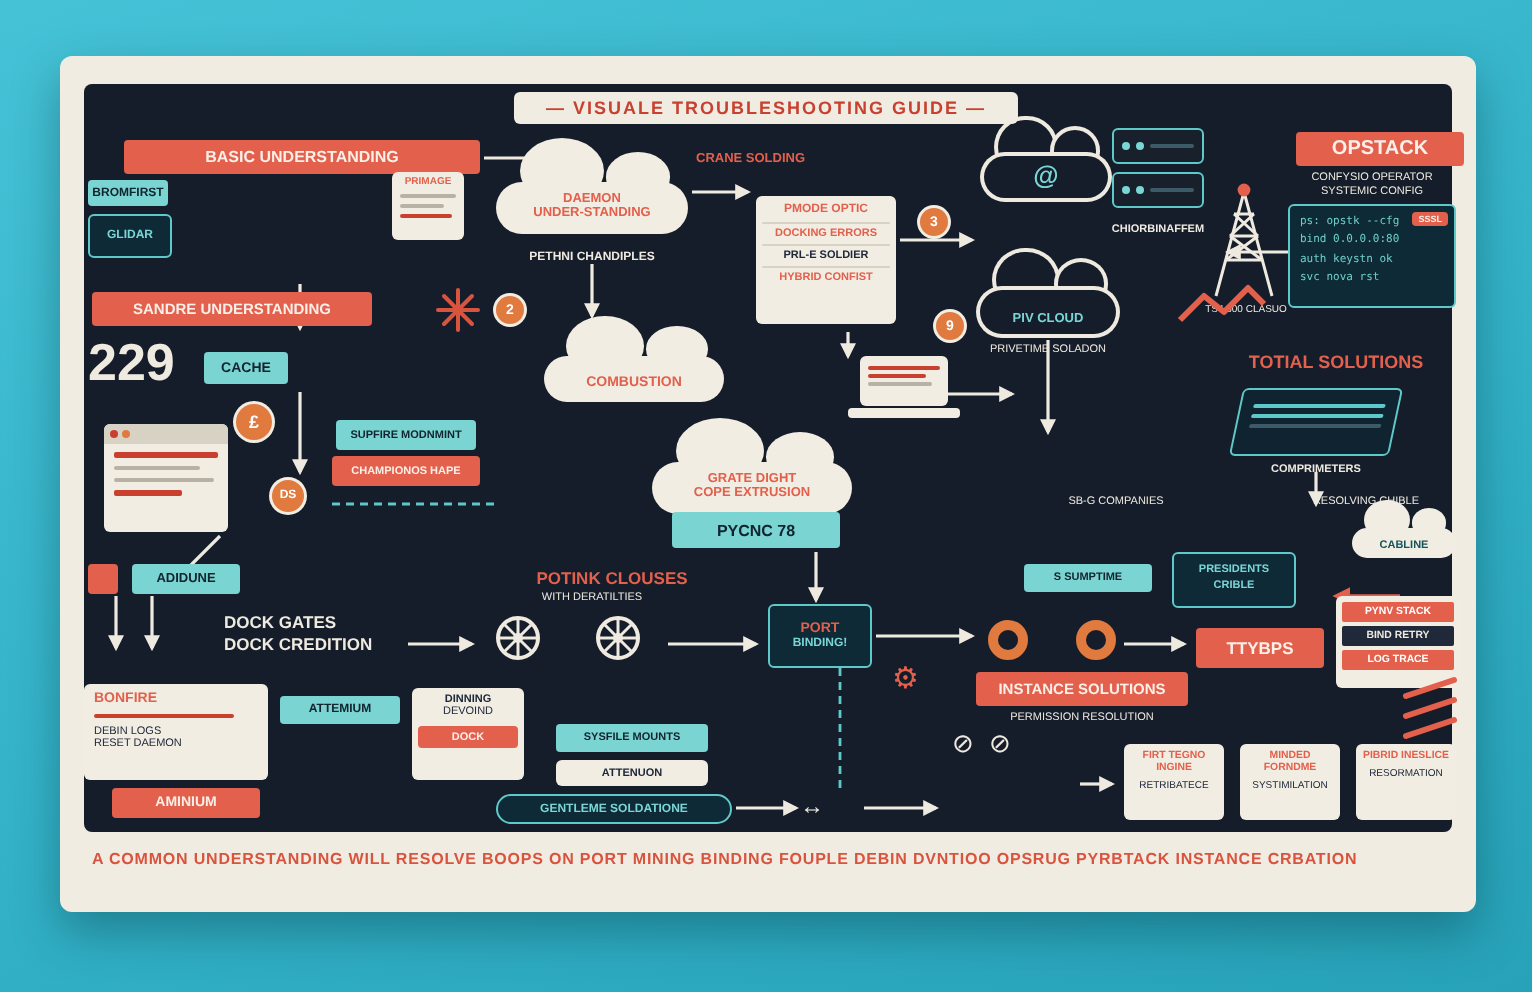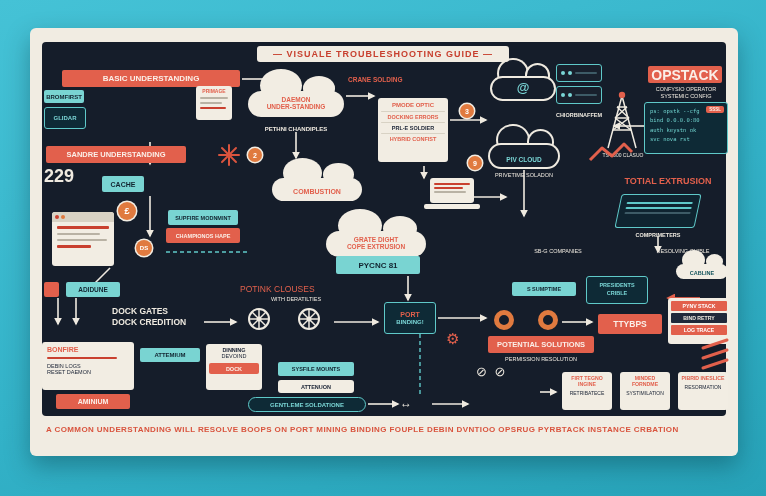--- a/index.html
+++ b/index.html
@@ -159,35 +159,35 @@
   <svg class="abs node" style="left:600px;top:90px;" width="44" height="60" viewBox="0 0 44 60">
     <g stroke="#EFEAE0" stroke-width="1.5" fill="none">
       <path d="M22,6 L8,58 M22,6 L36,58"></path>
       <path d="M13,40 L31,40 M15,28 L29,28 M17,17 L27,17"></path>
       <path d="M13,40 L29,28 M15,28 L27,17 M31,40 L15,28 M29,28 L17,17"></path>
     </g>
     <circle cx="22" cy="5" r="3.2" fill="#E2604C"></circle>
   </svg>
   <div class="abs node wtext" style="left:596px;top:152px;width:54px;font-size:5px;text-align:center;">TS4 600 CLASUO</div>
 
-  <div class="abs node coralbox" style="left:648px;top:66px;width:74px;height:17px;font-size:14px;">OPSTACK</div>
+  <div class="abs node coralbox" style="left:648px;top:66px;width:84px;height:17px;font-size:10px;">OPSTACK</div>
   <div class="abs node wtext" style="left:646px;top:86px;width:80px;font-size:5.5px;text-align:center;line-height:1.3;">
     <div>CONFYSIO OPERATOR</div>
     <div>SYSTEMIC CONFIG</div>
   </div>
   <div class="abs node darkbox" style="left:644px;top:102px;width:84px;height:52px;padding:4px 5px;position:absolute;">
     <div class="abs coralbox" style="right:3px;top:3px;padding:1px 3px;font-size:4.5px;">SSSL</div>
     <div class="codeline">ps: opstk --cfg</div>
     <div class="codeline">bind 0.0.0.0:80</div>
     <div class="codeline">auth keystn ok</div>
     <div class="codeline">svc nova rst</div>
   </div>
 
   <div class="abs node coralbox" style="left:46px;top:146px;width:140px;height:17px;font-size:7.5px;">SANDRE UNDERSTANDING</div>
-  <div class="abs node wtext" style="left:44px;top:166px;font-size:18px;font-weight:bold;">229</div>
+  <div class="abs node wtext" style="left:44px;top:166px;font-size:26px;font-weight:bold;">229</div>
   <div class="abs node tealbox" style="left:102px;top:176px;width:42px;height:16px;font-size:7px;">CACHE</div>
   <div class="abs node badge" style="left:118px;top:202px;width:18px;height:18px;font-size:9px;">£</div>
 
   <svg class="abs node" style="left:218px;top:144px;" width="22" height="22" viewBox="0 0 22 22">
     <g stroke="#D9543E" stroke-width="2" stroke-linecap="round">
       <line x1="11" y1="1" x2="11" y2="21"></line>
         <line x1="1" y1="11" x2="21" y2="11"></line>
       <line x1="4" y1="4" x2="18" y2="18"></line>
         <line x1="18" y1="4" x2="4" y2="18"></line>
     </g>
@@ -224,21 +224,21 @@
     <div class="c-text ttext" style="font-size:6.5px;">
         <span>PIV CLOUD</span>
       </div>
   </div>
   <div class="abs node wtext" style="left:488px;top:172px;width:72px;font-size:5.5px;text-align:center;">PRIVETIME SOLADON</div>
 
   <svg class="abs node" style="left:588px;top:140px;" width="46" height="26" viewBox="0 0 46 26">
     <polyline points="2,20 14,8 24,16 36,4 44,12" fill="none" stroke="#E2604C" stroke-width="3" stroke-linejoin="round"></polyline>
   </svg>
 
-  <div class="abs node ctext" style="left:612px;top:176px;width:112px;font-size:9px;font-weight:bold;text-align:center;">TOTIAL EXTRUSION</div>
+  <div class="abs node ctext" style="left:612px;top:176px;width:112px;font-size:9px;font-weight:bold;text-align:center;">TOTIAL SOLUTIONS</div>
 
   <div class="abs node" style="left:618px;top:194px;width:80px;height:34px;background:#0F2430;border:1.5px solid #5FC9C9;border-radius:3px;transform:skewX(-12deg);padding:4px 6px;">
     <div class="bar" style="height:2px;background:#5FC9C9;margin:3px 0;"></div>
     <div class="bar" style="height:2px;background:#5FC9C9;margin:3px 0;"></div>
     <div class="bar" style="height:2px;background:#3d5b66;margin:3px 0;"></div>
   </div>
   <div class="abs node wtext" style="left:616px;top:232px;width:84px;font-size:5.5px;text-align:center;font-weight:bold;">COMPRIMETERS</div>
   <div class="abs node wtext" style="left:640px;top:248px;width:86px;font-size:5.5px;text-align:center;">RESOLVING CHIBLE</div>
 
   <div class="abs node cloud white" style="left:676px;top:252px;width:52px;height:28px;">
@@ -261,21 +261,21 @@
     <div class="bar" style="height:3px;background:#C9402F;margin:4px 5px;width:55%;"></div>
   </div>
   <div class="abs node coralbox" style="left:44px;top:282px;width:15px;height:15px;"></div>
   <div class="abs node tealbox" style="left:66px;top:282px;width:54px;height:15px;font-size:6.5px;">ADIDUNE</div>
 
   <div class="abs node wtext" style="left:112px;top:306px;width:124px;font-size:8.5px;font-weight:bold;line-height:1.3;">
     <div>DOCK GATES</div>
     <div>DOCK CREDITION</div>
   </div>
 
-  <div class="abs node ctext" style="left:240px;top:284px;width:112px;font-size:8.5px;font-weight:normal;text-align:left;">POTINK CLOUSES</div>
+  <div class="abs node ctext" style="left:250px;top:284px;width:112px;font-size:8.5px;font-weight:bold;text-align:center;">POTINK CLOUSES</div>
   <div class="abs node wtext" style="left:240px;top:296px;width:112px;font-size:5.5px;text-align:center;">WITH DERATILTIES</div>
 
   <svg class="abs node" style="left:246px;top:306px;" width="26" height="26" viewBox="0 0 26 26">
     <circle cx="13" cy="13" r="10" fill="none" stroke="#EFEAE0" stroke-width="2"></circle>
     <g stroke="#EFEAE0" stroke-width="1.5">
         <line x1="13" y1="3" x2="13" y2="23"></line>
         <line x1="3" y1="13" x2="23" y2="13"></line>
         <line x1="6" y1="6" x2="20" y2="20"></line>
         <line x1="20" y1="6" x2="6" y2="20"></line>
       </g>
@@ -294,21 +294,21 @@
 
   <div class="abs node cloud white" style="left:326px;top:212px;width:100px;height:46px;">
     <div class="c-b1"></div>
       <div class="c-b2"></div>
       <div class="c-body"></div>
     <div class="c-text ctext" style="font-size:6.5px;">
       <span>GRATE DIGHT</span>
       <span>COPE EXTRUSION</span>
     </div>
   </div>
-  <div class="abs node tealbox" style="left:336px;top:256px;width:84px;height:18px;font-size:8px;">PYCNC 81</div>
+  <div class="abs node tealbox" style="left:336px;top:256px;width:84px;height:18px;font-size:8px;">PYCNC 78</div>
 
   <div class="abs node wtext" style="left:514px;top:248px;width:88px;font-size:5.5px;text-align:center;">SB-G COMPANIES</div>
 
   <div class="abs node tealbox" style="left:512px;top:282px;width:64px;height:14px;font-size:5.5px;">S SUMPTIME</div>
   <div class="abs node darkbox" style="left:586px;top:276px;width:62px;height:28px;display:flex;flex-direction:column;align-items:center;justify-content:center;font-size:5.5px;font-weight:bold;line-height:1.4;">
     <span>PRESIDENTS</span>
     <span>CRIBLE</span>
   </div>
 
   <div class="abs node coralbox" style="left:598px;top:314px;width:64px;height:20px;font-size:8.5px;">TTYBPS</div>
@@ -321,21 +321,21 @@
 
   <div class="abs node darkbox" style="left:384px;top:302px;width:52px;height:32px;display:flex;flex-direction:column;align-items:center;justify-content:center;line-height:1.3;">
     <span class="ctext" style="font-size:7px;font-weight:bold;">PORT</span>
     <span style="font-size:6px;font-weight:bold;">BINDING!</span>
   </div>
 
   <div class="abs node ring" style="left:494px;top:310px;width:20px;height:20px;"></div>
   <div class="abs node ring" style="left:538px;top:310px;width:20px;height:20px;"></div>
   <div class="abs node ctext" style="left:446px;top:330px;font-size:15px;">⚙</div>
 
-  <div class="abs node coralbox" style="left:488px;top:336px;width:106px;height:17px;font-size:7.5px;">POTENTIAL SOLUTIONS</div>
+  <div class="abs node coralbox" style="left:488px;top:336px;width:106px;height:17px;font-size:7.5px;">INSTANCE SOLUTIONS</div>
   <div class="abs node wtext" style="left:488px;top:356px;width:106px;font-size:5.5px;text-align:center;">PERMISSION RESOLUTION</div>
   <div class="abs node wtext" style="left:476px;top:364px;font-size:13px;letter-spacing:2px;">⊘ ⊘</div>
 
   <div class="abs node whitebox" style="left:42px;top:342px;width:92px;height:48px;padding:4px 5px;">
     <div class="ctext" style="font-size:7px;font-weight:bold;">BONFIRE</div>
     <div class="bar" style="height:2px;background:#C9402F;margin:4px 0;width:85%;"></div>
     <div style="font-size:5.5px;color:#20293a;">DEBIN LOGS</div>
     <div style="font-size:5.5px;color:#20293a;">RESET DAEMON</div>
   </div>
   <div class="abs node coralbox" style="left:56px;top:394px;width:74px;height:15px;font-size:7px;">AMINIUM</div>

